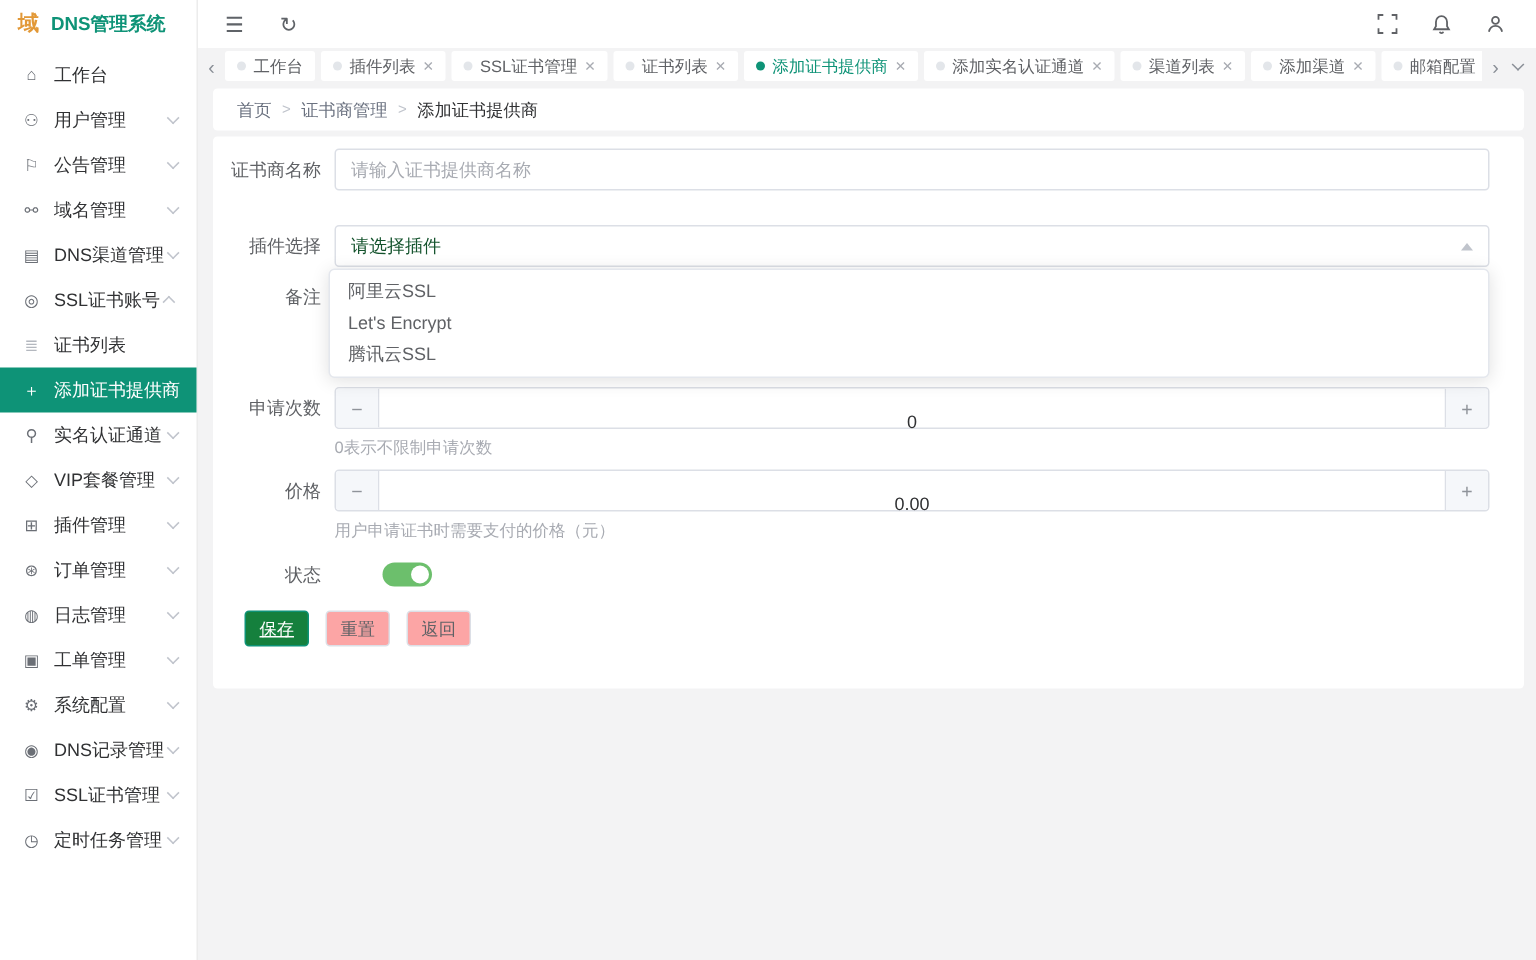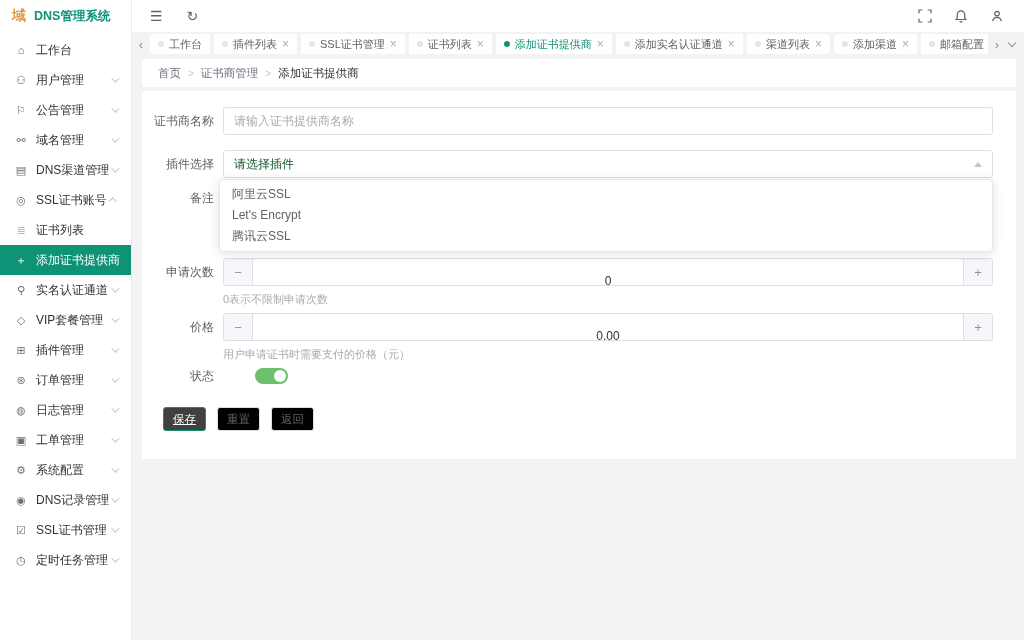--- a/index.html
+++ b/index.html
@@ -82,22 +82,22 @@
   .step-value { position:absolute; left:30px; right:30px; top:0; bottom:0; display:flex;
     align-items:center; justify-content:center; font-size:12px; color:#303133;margin-top:17px; }
   .hint { font-size:11px; color:#a8abb2; line-height:14px; }
 
   .toggle { width:33px; height:16px; border-radius:8px; background:#6CBF6C; position:relative;
     cursor:pointer; margin-top:6px; }
   .toggle .knob { position:absolute; right:2px; top:2px; width:12px; height:12px; border-radius:50%; background:#fff; }
 
   .btn { height:24px; padding:0 9px; border-radius:3px; font-size:11.5px; cursor:pointer;
     display:inline-flex; align-items:center; font-family:inherit; }
-  .btn.primary { background:#404040; color:#fff; border:1px solid #0E9377;text-decoration:underline; }
-  .btn.plain { background:#000000; color:#606266; border:1px solid #dcdfe6; margin-left:11px;text-align:center; }
+  .btn.primary { background:#15803d; color:#fff; border:1px solid #0E9377;text-decoration:underline; }
+  .btn.plain { background:#fca5a5; color:#606266; border:1px solid #dcdfe6; margin-left:11px;text-align:center; }
 </style>
 </head>
 <body>
 
 <div class="app">
 
   <aside class="sidebar">
     <div class="logo-row">
       <span class="logo-char">域</span>
       <span class="logo-title">DNS管理系统</span>
@@ -271,21 +271,21 @@
       <div class="crumb-card">
           <span class="crumb-item">首页</span>
           <span class="crumb-sep">&gt;</span>
           <span class="crumb-item">证书商管理</span>
           <span class="crumb-sep">&gt;</span>
           <span class="crumb-item last">添加证书提供商</span>
         </div>
 
       <div class="form-card">
 
-        <div class="frow" style="top:16px;">
+        <div class="frow" style="top:8px;">
           <label class="flabel">证书商名称</label>
           <div class="input-box">
             <input type="text" placeholder="请输入证书提供商名称" style="">
           </div>
         </div>
 
         <div class="frow" style="top:59px;">
           <label class="flabel">插件选择</label>
           <div class="select-box">
             <span class="select-ph">请选择插件</span>
@@ -322,21 +322,21 @@
             <span class="step-btn minus">−</span>
             <span class="step-value">0.00</span>
             <span class="step-btn plus">+</span>
           </div>
         </div>
         <div class="frow" style="top:256px;">
           <label class="flabel"></label>
           <span class="hint">用户申请证书时需要支付的价格（元）</span>
         </div>
 
-        <div class="frow" style="top:271px;gap:32px;">
+        <div class="frow" style="top:278px;gap:32px;">
           <label class="flabel">状态</label>
           <span class="toggle">
             <span class="knob"></span>
           </span>
         </div>
 
         <div class="frow" style="top:316px; left:21px;">
           <button class="btn primary">保存</button>
           <button class="btn plain">重置</button>
           <button class="btn plain">返回</button>

